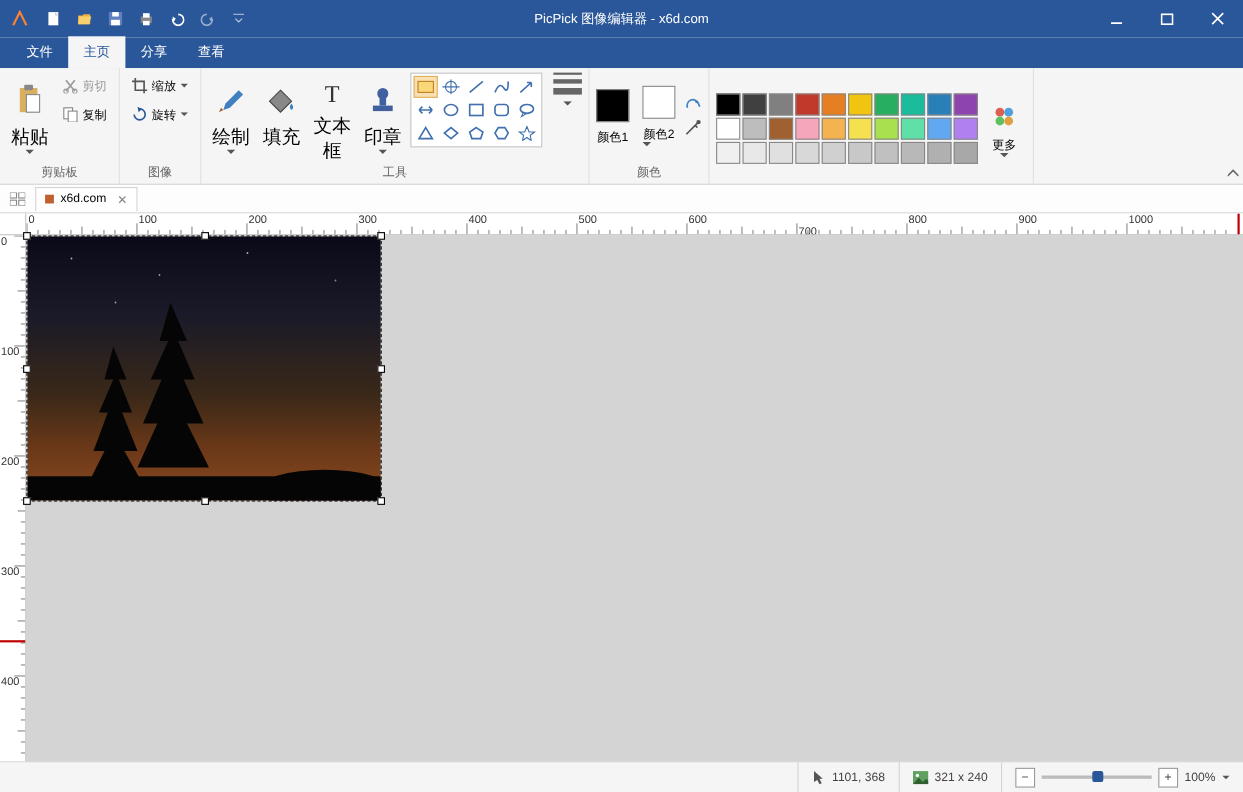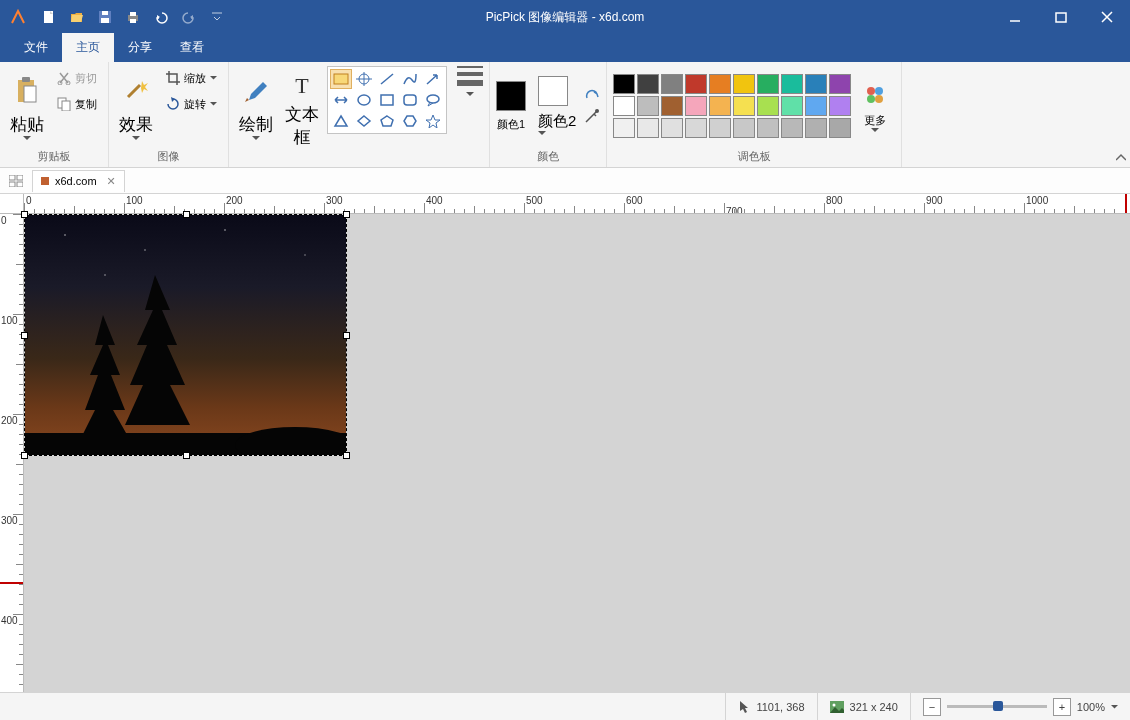--- a/index.html
+++ b/index.html
@@ -176,32 +176,20 @@
             </svg>
             <span>复制</span>
           </div>
       </div>
     </div>
     <div class="ribbon-group-label">剪贴板</div>
   </div>
 
   <div class="ribbon-group">
     <div class="rg-content">
-      <div class="big-btn">
-        <div class="icon-slot">
-            <svg width="28" height="28">
-              <path d="M6 20 L18 8" stroke="#b08030" stroke-width="3"></path>
-              <path d="M20 4 L22 8 L26 6 L23 10 L26 14 L22 12 L20 16 L19 11 Z" fill="#f0c040"></path>
-            </svg>
-          </div>
-        <div class="lbl">效果</div>
-        <svg width="8" height="5">
-            <path d="M0 0 L4 4 L8 0" fill="#555"></path>
-          </svg>
-      </div>
       <div class="small-btns">
         <div class="small-btn">
             <svg width="14" height="14">
               <path d="M3 0 L3 11 L14 11 M0 3 L11 3 L11 14" stroke="#555" stroke-width="1.5" fill="none"></path>
             </svg>
             <span>缩放</span> 
             <svg width="7" height="4">
               <path d="M0 0 L3.5 3.5 L7 0" fill="#555"></path>
             </svg>
           </div>
@@ -230,24 +218,46 @@
             </svg>
           </div>
         <div class="lbl">绘制</div>
         <svg width="8" height="5">
             <path d="M0 0 L4 4 L8 0" fill="#555"></path>
           </svg>
       </div>
       <div class="big-btn">
         <div class="icon-slot">
             <svg width="26" height="26">
+              <path d="M12 4 L22 14 L12 24 L2 14 Z" fill="#888" stroke="#444"></path>
+              <path d="M22 16 Q25 20 22 22 Q19 20 22 16" fill="#4080c0"></path>
+            </svg>
+          </div>
+        <div class="lbl">填充</div>
+      </div>
+      <div class="big-btn">
+        <div class="icon-slot">
+            <svg width="26" height="26">
               <text x="13" y="20" font-size="22" text-anchor="middle" font-family="serif" fill="#333">T</text>
             </svg>
           </div>
         <div class="lbl">文本框</div>
+      </div>
+      <div class="big-btn">
+        <div class="icon-slot">
+            <svg width="26" height="26">
+              <ellipse cx="13" cy="7" rx="5" ry="5" fill="#4060a0"></ellipse>
+              <rect x="10" y="10" width="6" height="8" fill="#4060a0"></rect>
+              <rect x="4" y="18" width="18" height="5" fill="#4060a0"></rect>
+            </svg>
+          </div>
+        <div class="lbl">印章</div>
+        <svg width="8" height="5">
+            <path d="M0 0 L4 4 L8 0" fill="#555"></path>
+          </svg>
       </div>
       <div class="shape-grid">
         <div class="shape-cell sel">
             <svg width="16" height="14">
               <rect x="1" y="2" width="14" height="10" stroke="#c08020" fill="#f8d878"></rect>
             </svg>
           </div>
         <div class="shape-cell">
             <svg width="16" height="14">
               <circle cx="8" cy="7" r="5" stroke="#4070b0" fill="none"></circle>
@@ -323,32 +333,33 @@
       </div>
       <div class="outline-col">
         <div class="outline-bar" style="height:2px"></div>
         <div class="outline-bar" style="height:4px"></div>
         <div class="outline-bar" style="height:6px"></div>
         <svg width="8" height="5" style="margin:2px auto">
             <path d="M0 0 L4 4 L8 0" fill="#555"></path>
           </svg>
       </div>
     </div>
+    <div class="ribbon-group-label">工具</div>
   </div>
 
 
   <div class="ribbon-group">
     <div class="rg-content" style="align-items:center">
       <div style="text-align:center">
         <div class="color-slot" style="background:#000;width:30px;height:30px"></div>
         <div style="font-size:11px;margin-top:6px">颜色1</div>
       </div>
       <div style="text-align:center;margin-left:8px">
         <div class="color-slot" style="background:#fff;width:30px;height:30px"></div>
-        <div style="font-size:15px;margin-top:6px">颜色2</div>
+        <div style="font-size:11px;margin-top:6px">颜色2</div>
         <svg width="8" height="5">
             <path d="M0 0 L4 4 L8 0" fill="#555"></path>
           </svg>
       </div>
       <div class="color-pick-col">
         <div>
             <svg width="16" height="16">
               <path d="M3 10 A5 5 0 0 1 13 6 M13 6 L10 4 M13 6 L14 9" stroke="#4080c0" fill="none" stroke-width="1.5"></path>
             </svg>
           </div>
@@ -403,21 +414,20 @@
             <circle cx="16" cy="6" r="4" fill="#50a0e0"></circle>
             <circle cx="8" cy="14" r="4" fill="#60c060"></circle>
             <circle cx="16" cy="14" r="4" fill="#e0a040"></circle>
           </svg>
         <div style="font-size:11px;margin-top:4px">更多</div>
         <svg width="8" height="5">
             <path d="M0 0 L4 4 L8 0" fill="#555"></path>
           </svg>
       </div>
     </div>
-    <div class="ribbon-group-label">调色板</div>
   </div>
 
   <div class="collapse-btn">
     <svg width="10" height="10">
         <path d="M0 7 L5 2 L10 7" stroke="#666" fill="none" stroke-width="1.5"></path>
       </svg>
   </div>
 </div>
 
 <div class="doc-tabs">

